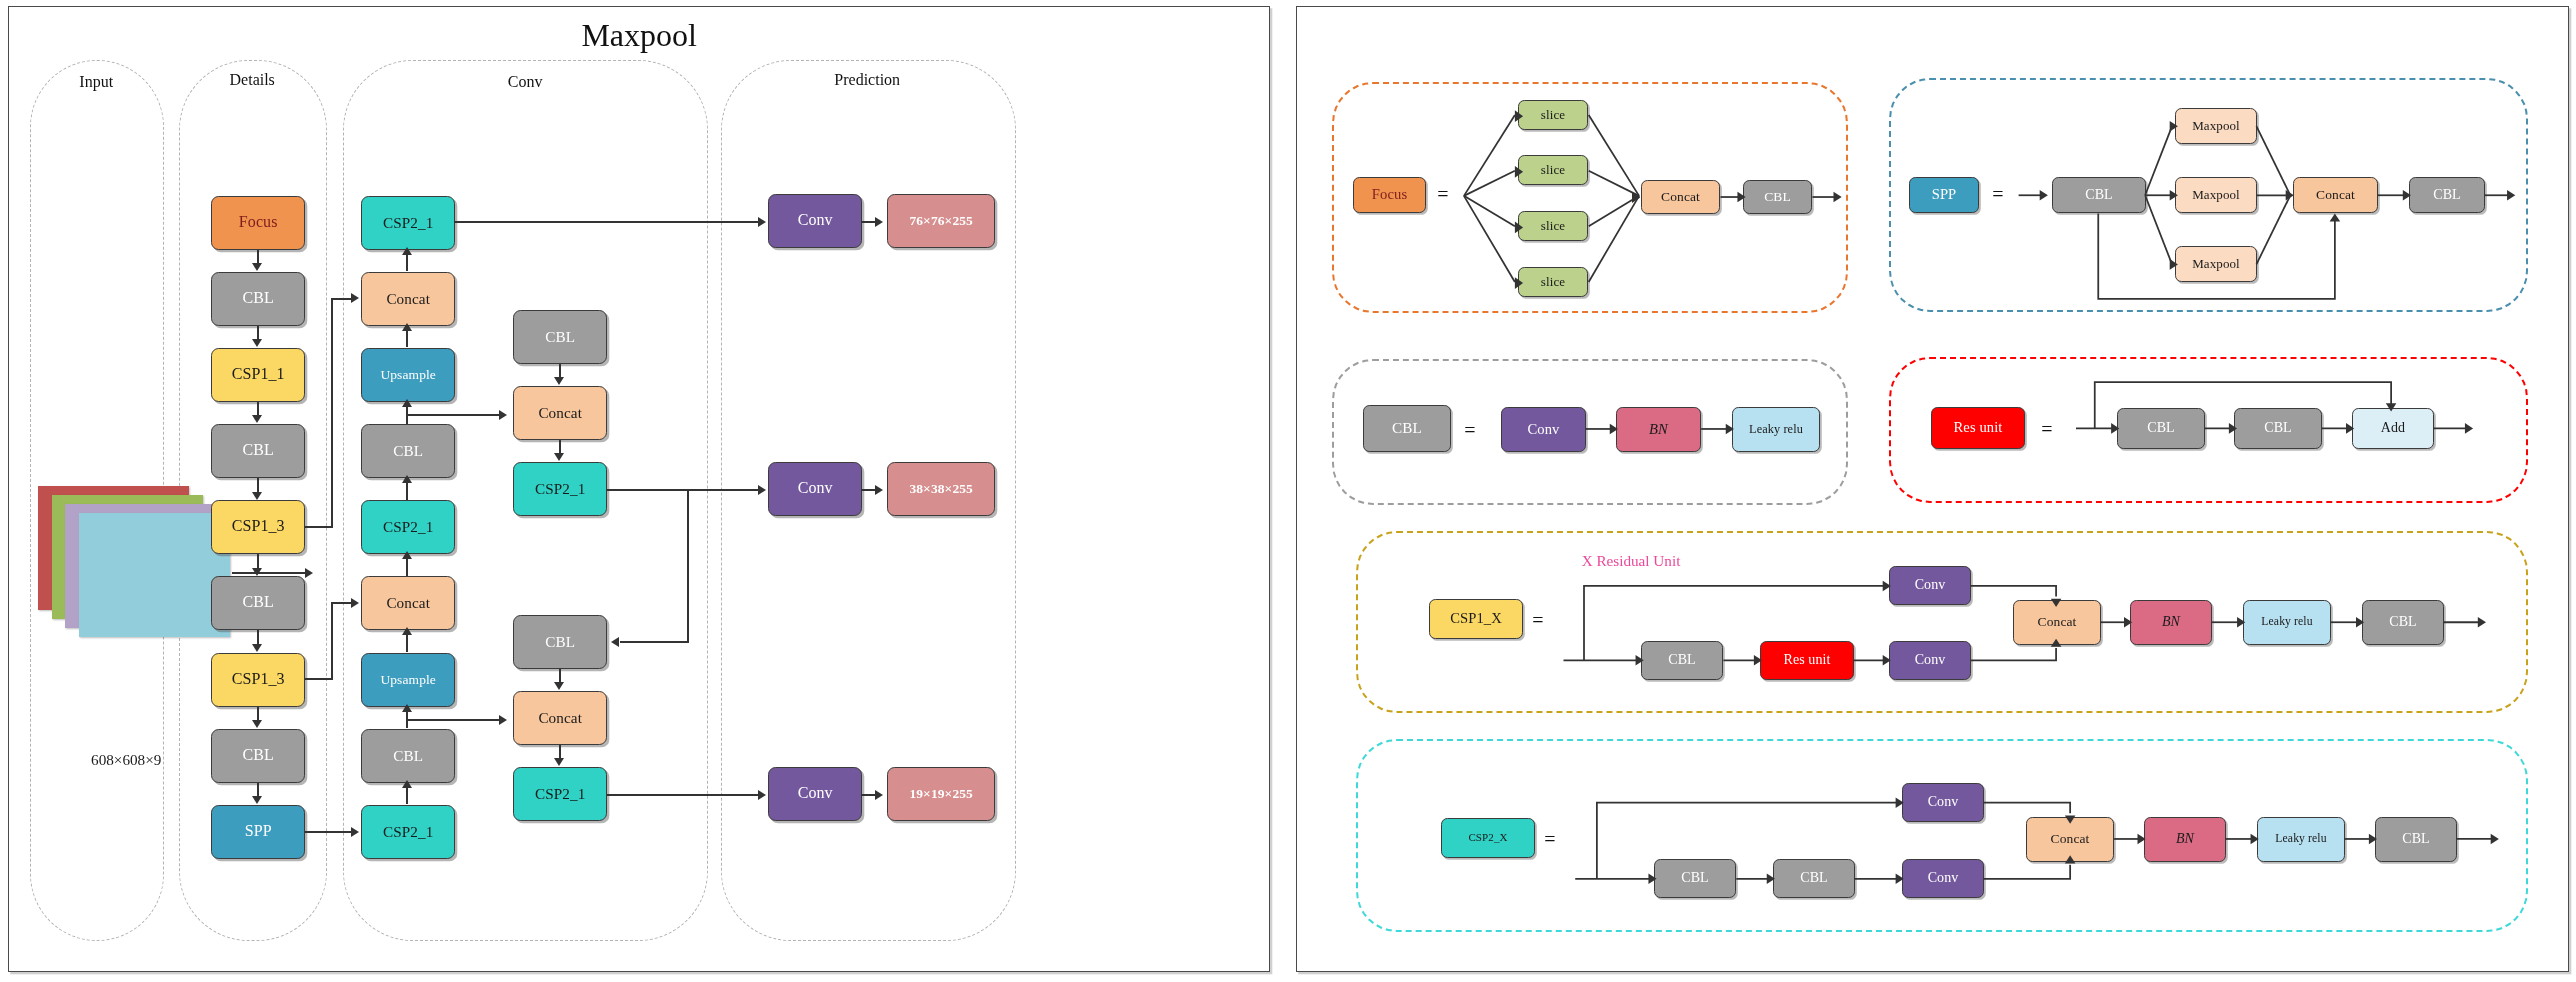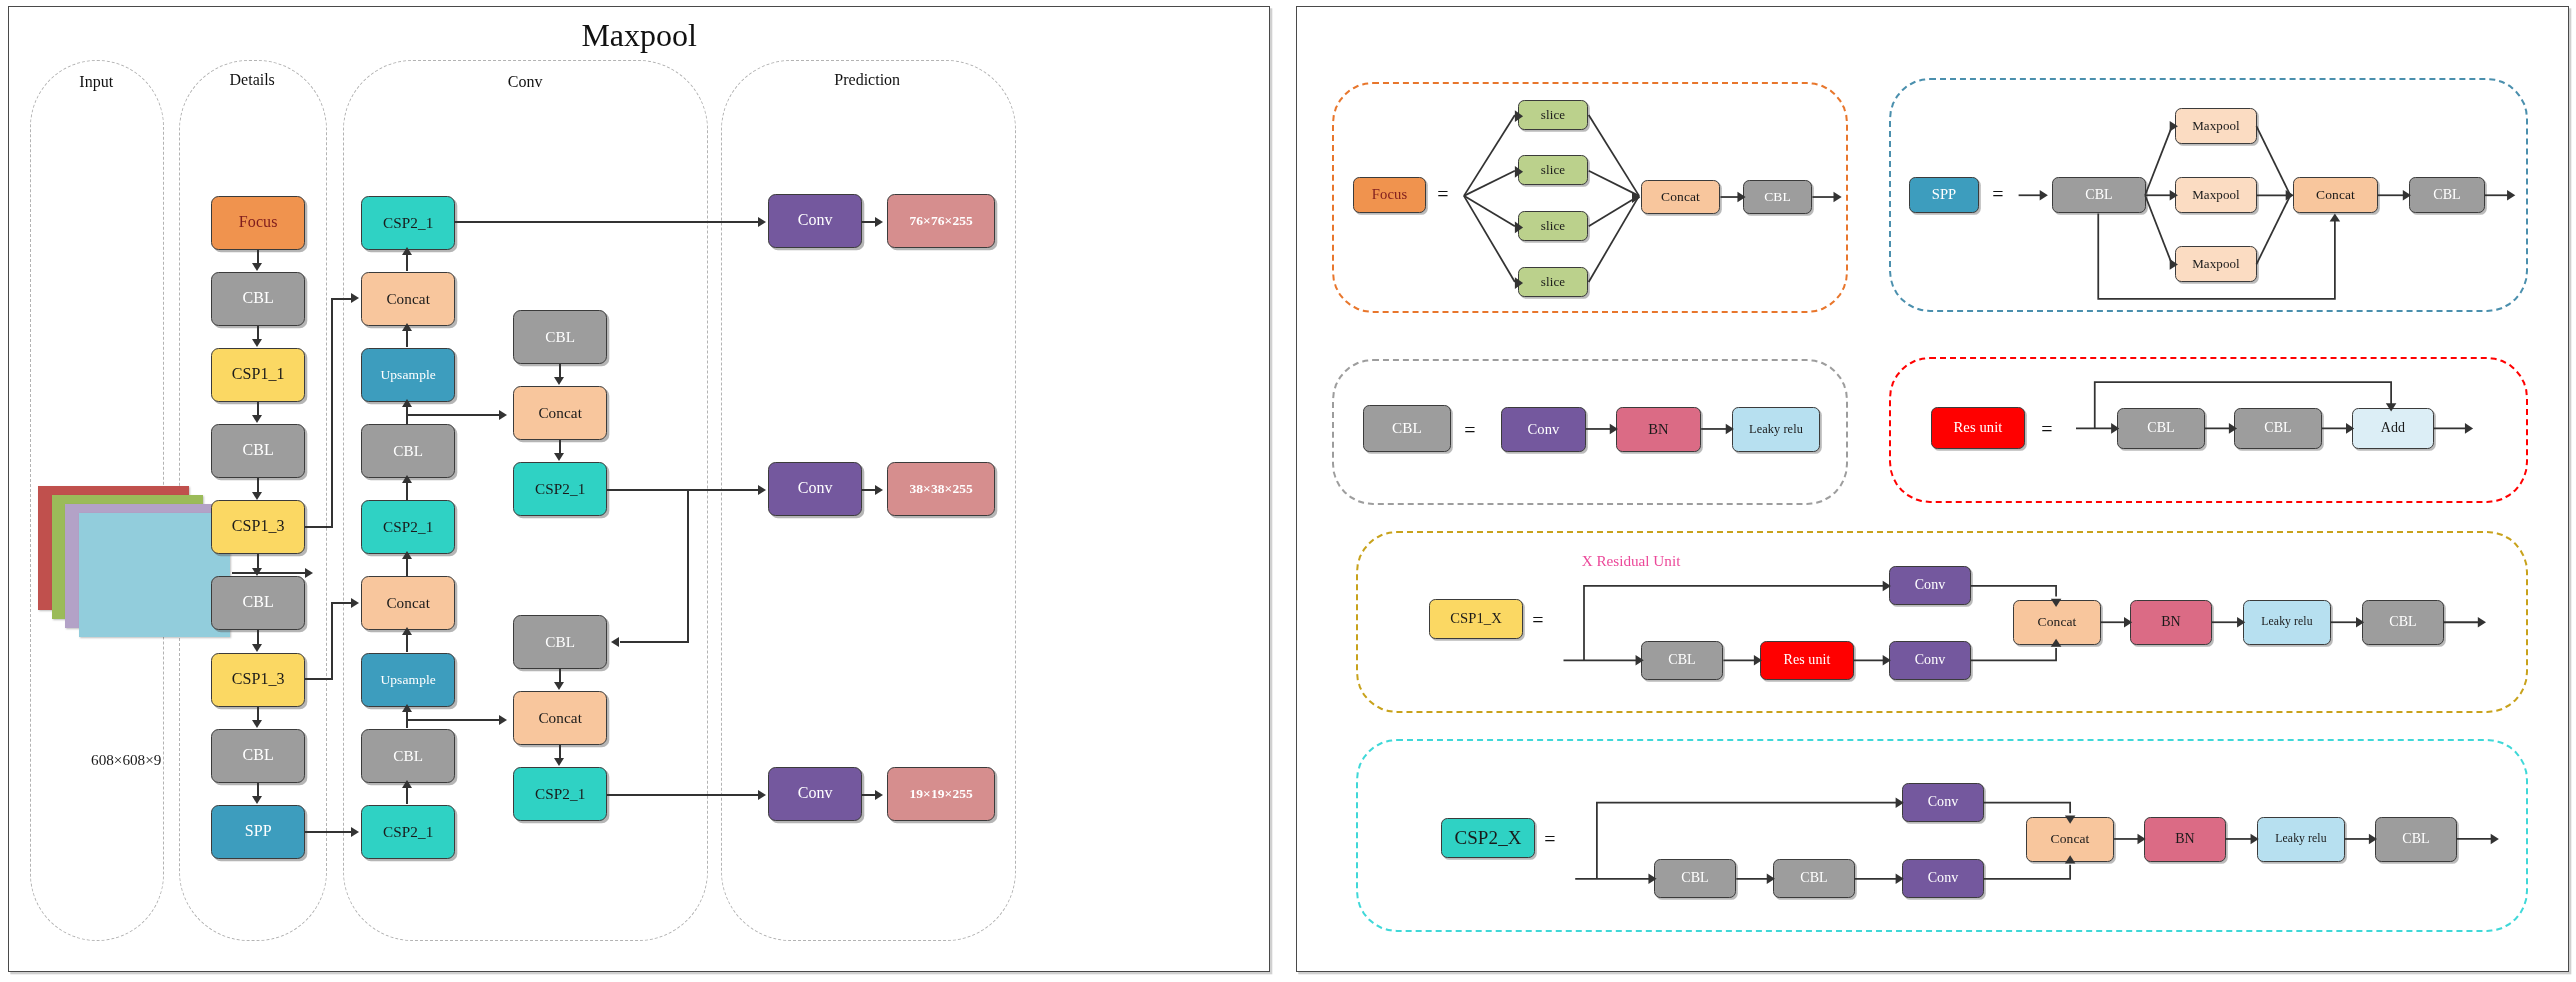--- a/index.html
+++ b/index.html
@@ -30,21 +30,21 @@
   .c-cbl     {background:#9D9D9D;color:#ffffff;}
   .c-csp1    {background:#FBD863;color:#1a1a1a;}
   .c-spp     {background:#3D9DBE;color:#ffffff;}
   .c-csp2    {background:#2FD2C4;color:#1a1a1a;}
   .c-concat  {background:#F8C69D;color:#1a1a1a;}
   .c-upsample{background:#3D9DBE;color:#ffffff;}
   .c-conv    {background:#74589E;color:#ffffff;}
   .c-out     {background:#D68E8E;color:#ffffff;}
   .c-slice   {background:#BBD18C;color:#1a1a1a;}
   .c-maxpool {background:#FBDCC2;color:#1a1a1a;}
-  .c-bn      {background:#DB6B85;color:#1a1a1a;}
+  .c-bn      {background:#DB6B85;color:#1a1a1a;font-style:italic;}
   .c-leaky   {background:#B7E0F0;color:#1a1a1a;}
   .c-res     {background:#FF0000;color:#ffffff;}
   .c-add     {background:#DCEEF6;color:#1a1a1a;}
 
   
   .ln{position:absolute;background:#333;}
   .lh{height:1.8px;}
   .lv{width:1.8px;}
   .ar{position:absolute;width:0;height:0;}
   .ar-r{border-top:5.3px solid transparent;border-bottom:5.3px solid transparent;border-left:8.8px solid #333;}
@@ -364,21 +364,21 @@
         <polygon points="1287,1010 1305,1010 1296,1024"></polygon>
         <polygon points="1287,1092 1305,1092 1296,1078"></polygon>
         <polygon points="1412,1041 1412,1059 1426,1050"></polygon>
         <polygon points="1605,1041 1605,1059 1619,1050"></polygon>
         <polygon points="1808,1041 1808,1059 1822,1050"></polygon>
         <polygon points="2016,1041 2016,1059 2030,1050"></polygon>
       </g>
     </svg>
 
     <div class="dbox" style="left:59px;top:732px;width:1172px;height:193px;border-color:#3FD8D8;"></div>
-    <div class="nd c-csp2 sm" style="left:144px;top:811px;width:94px;height:40px;font-size:19px;">CSP2_X</div>
+    <div class="nd c-csp2 sm" style="left:144px;top:811px;width:94px;height:40px;font-size:11px;">CSP2_X</div>
     <div class="eq" style="left:253px;top:832px;">=</div>
 
     <div class="nd c-conv sm" style="left:605px;top:776px;width:82px;height:39px;font-size:14px;">Conv</div>
 
     <div class="nd c-cbl sm" style="left:357px;top:852px;width:82px;height:39px;font-size:14px;">CBL</div>
     <div class="nd c-cbl sm" style="left:476px;top:852px;width:82px;height:39px;font-size:14px;">CBL</div>
     <div class="nd c-conv sm" style="left:605px;top:852px;width:82px;height:39px;font-size:14px;">Conv</div>
 
     <div class="nd c-concat sm" style="left:729px;top:810px;width:88px;height:45px;font-size:13.5px;">Concat</div>
     <div class="nd c-bn sm" style="left:847px;top:810px;width:82px;height:45px;font-size:14px;">BN</div>

